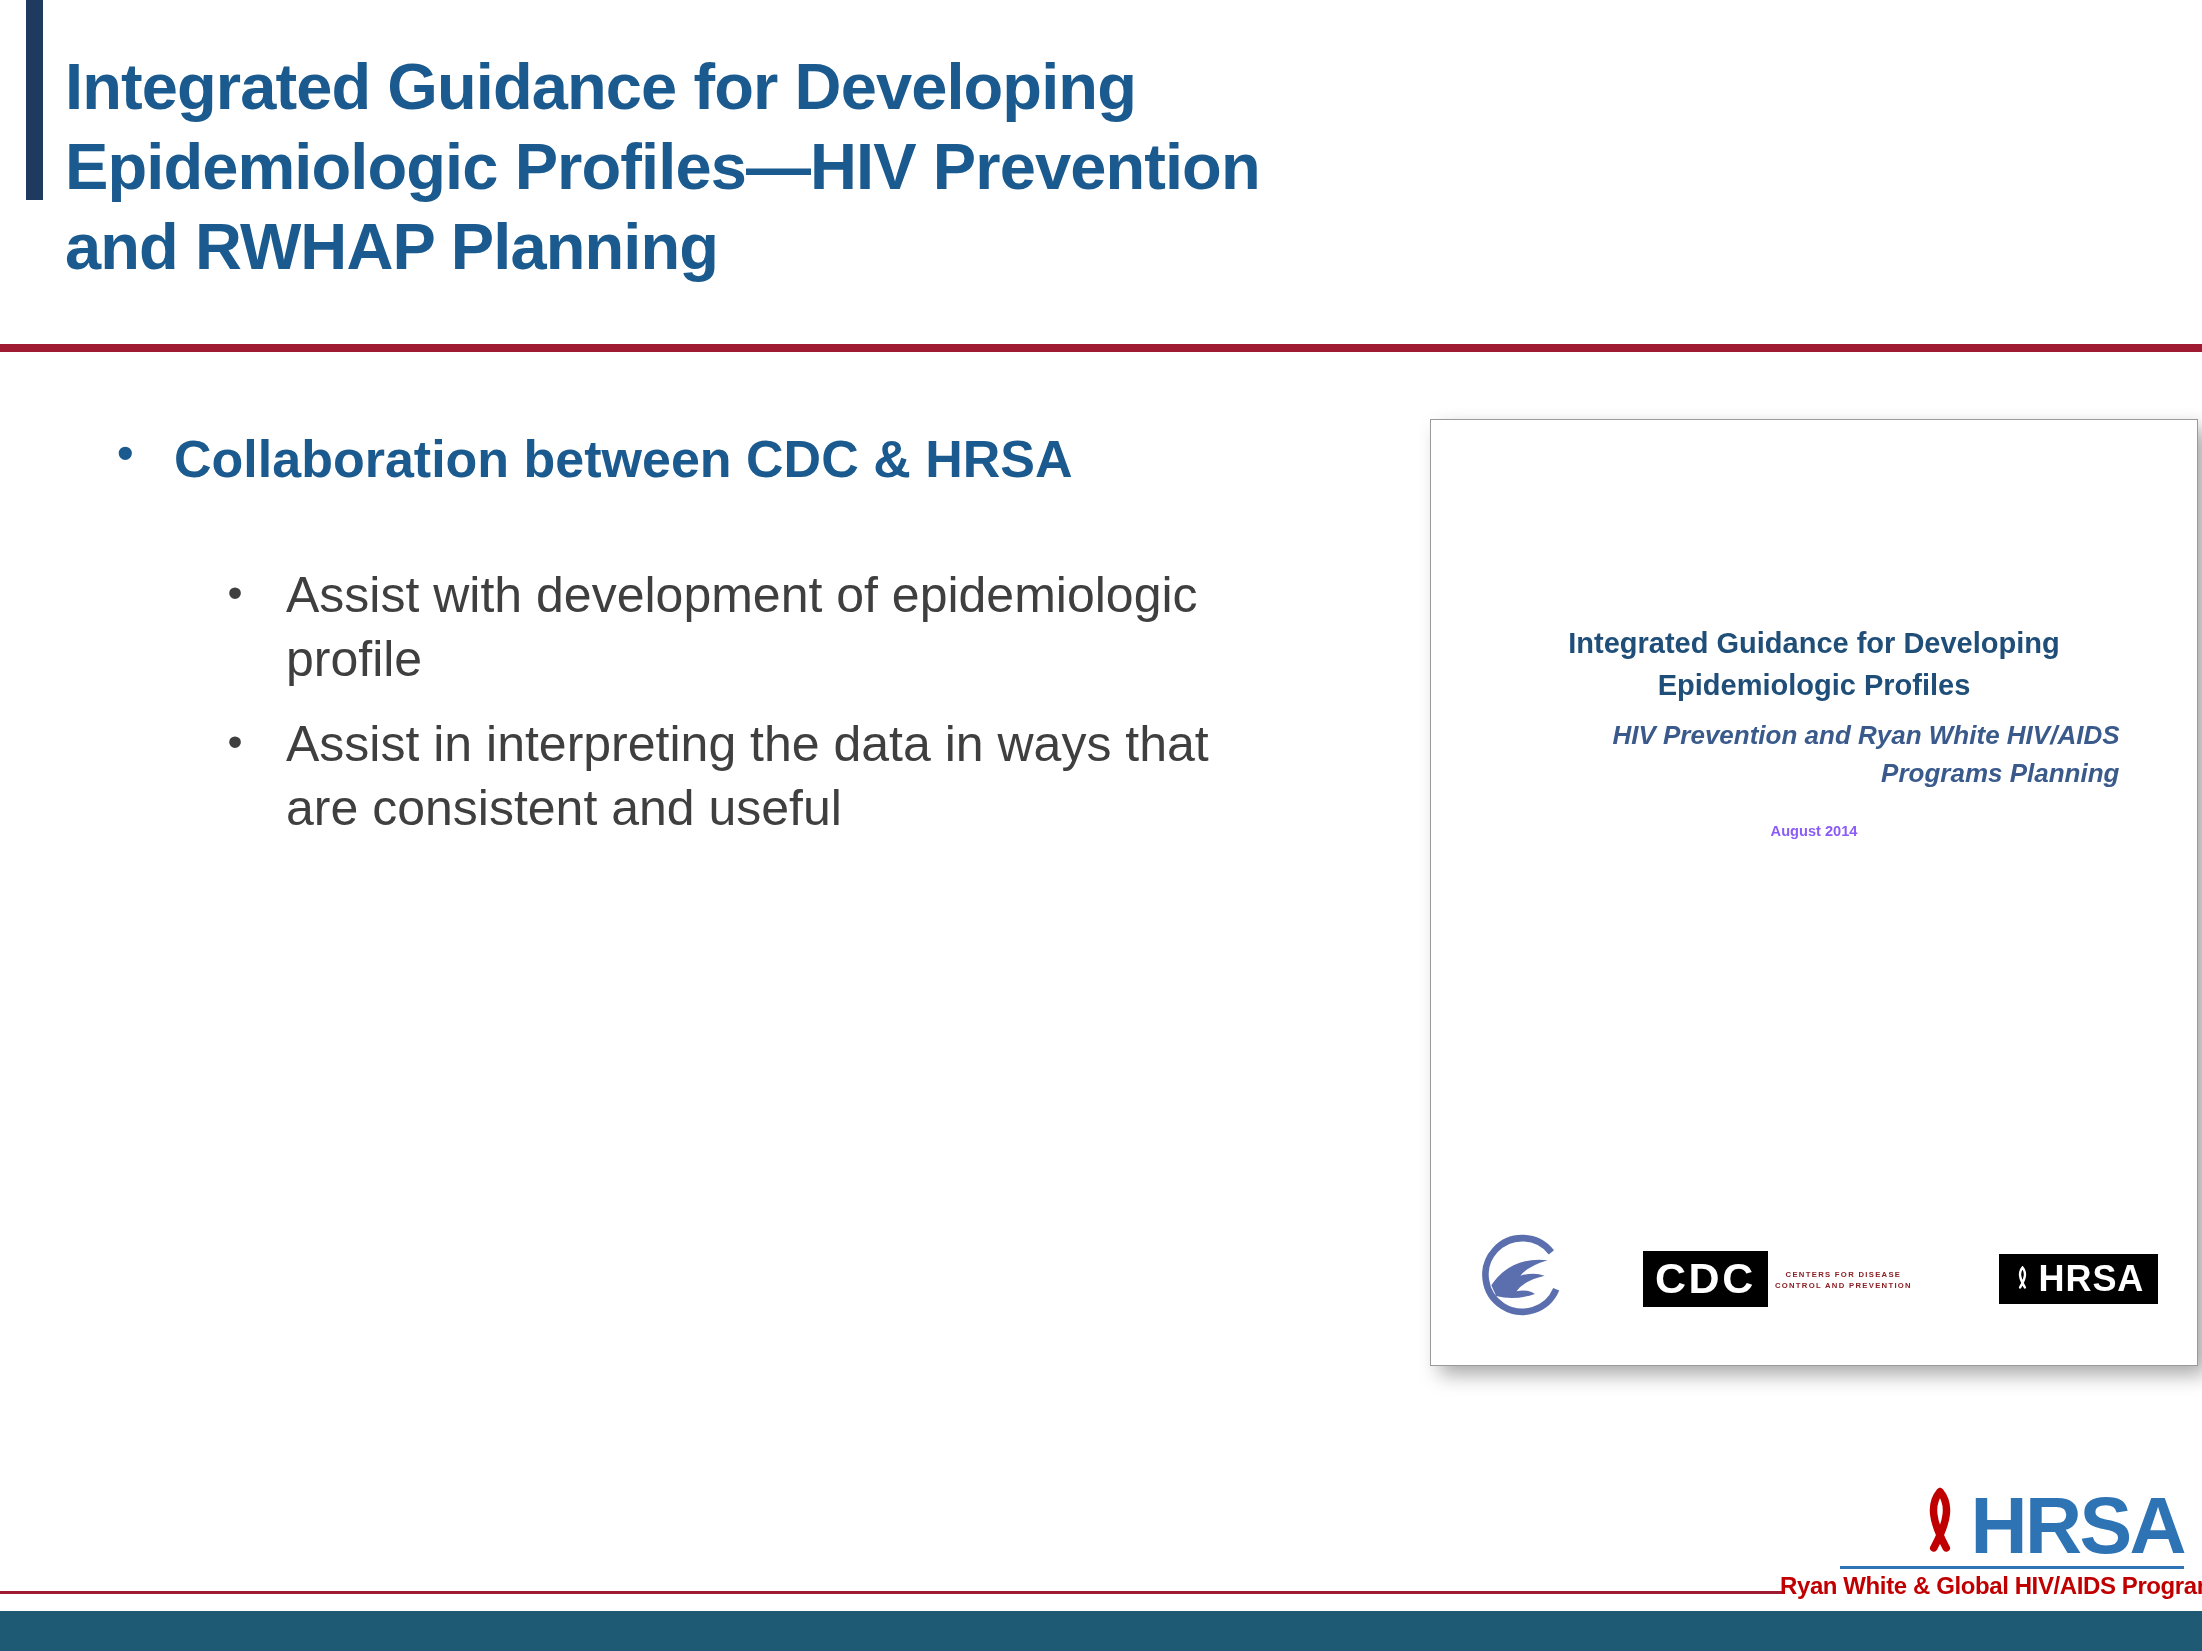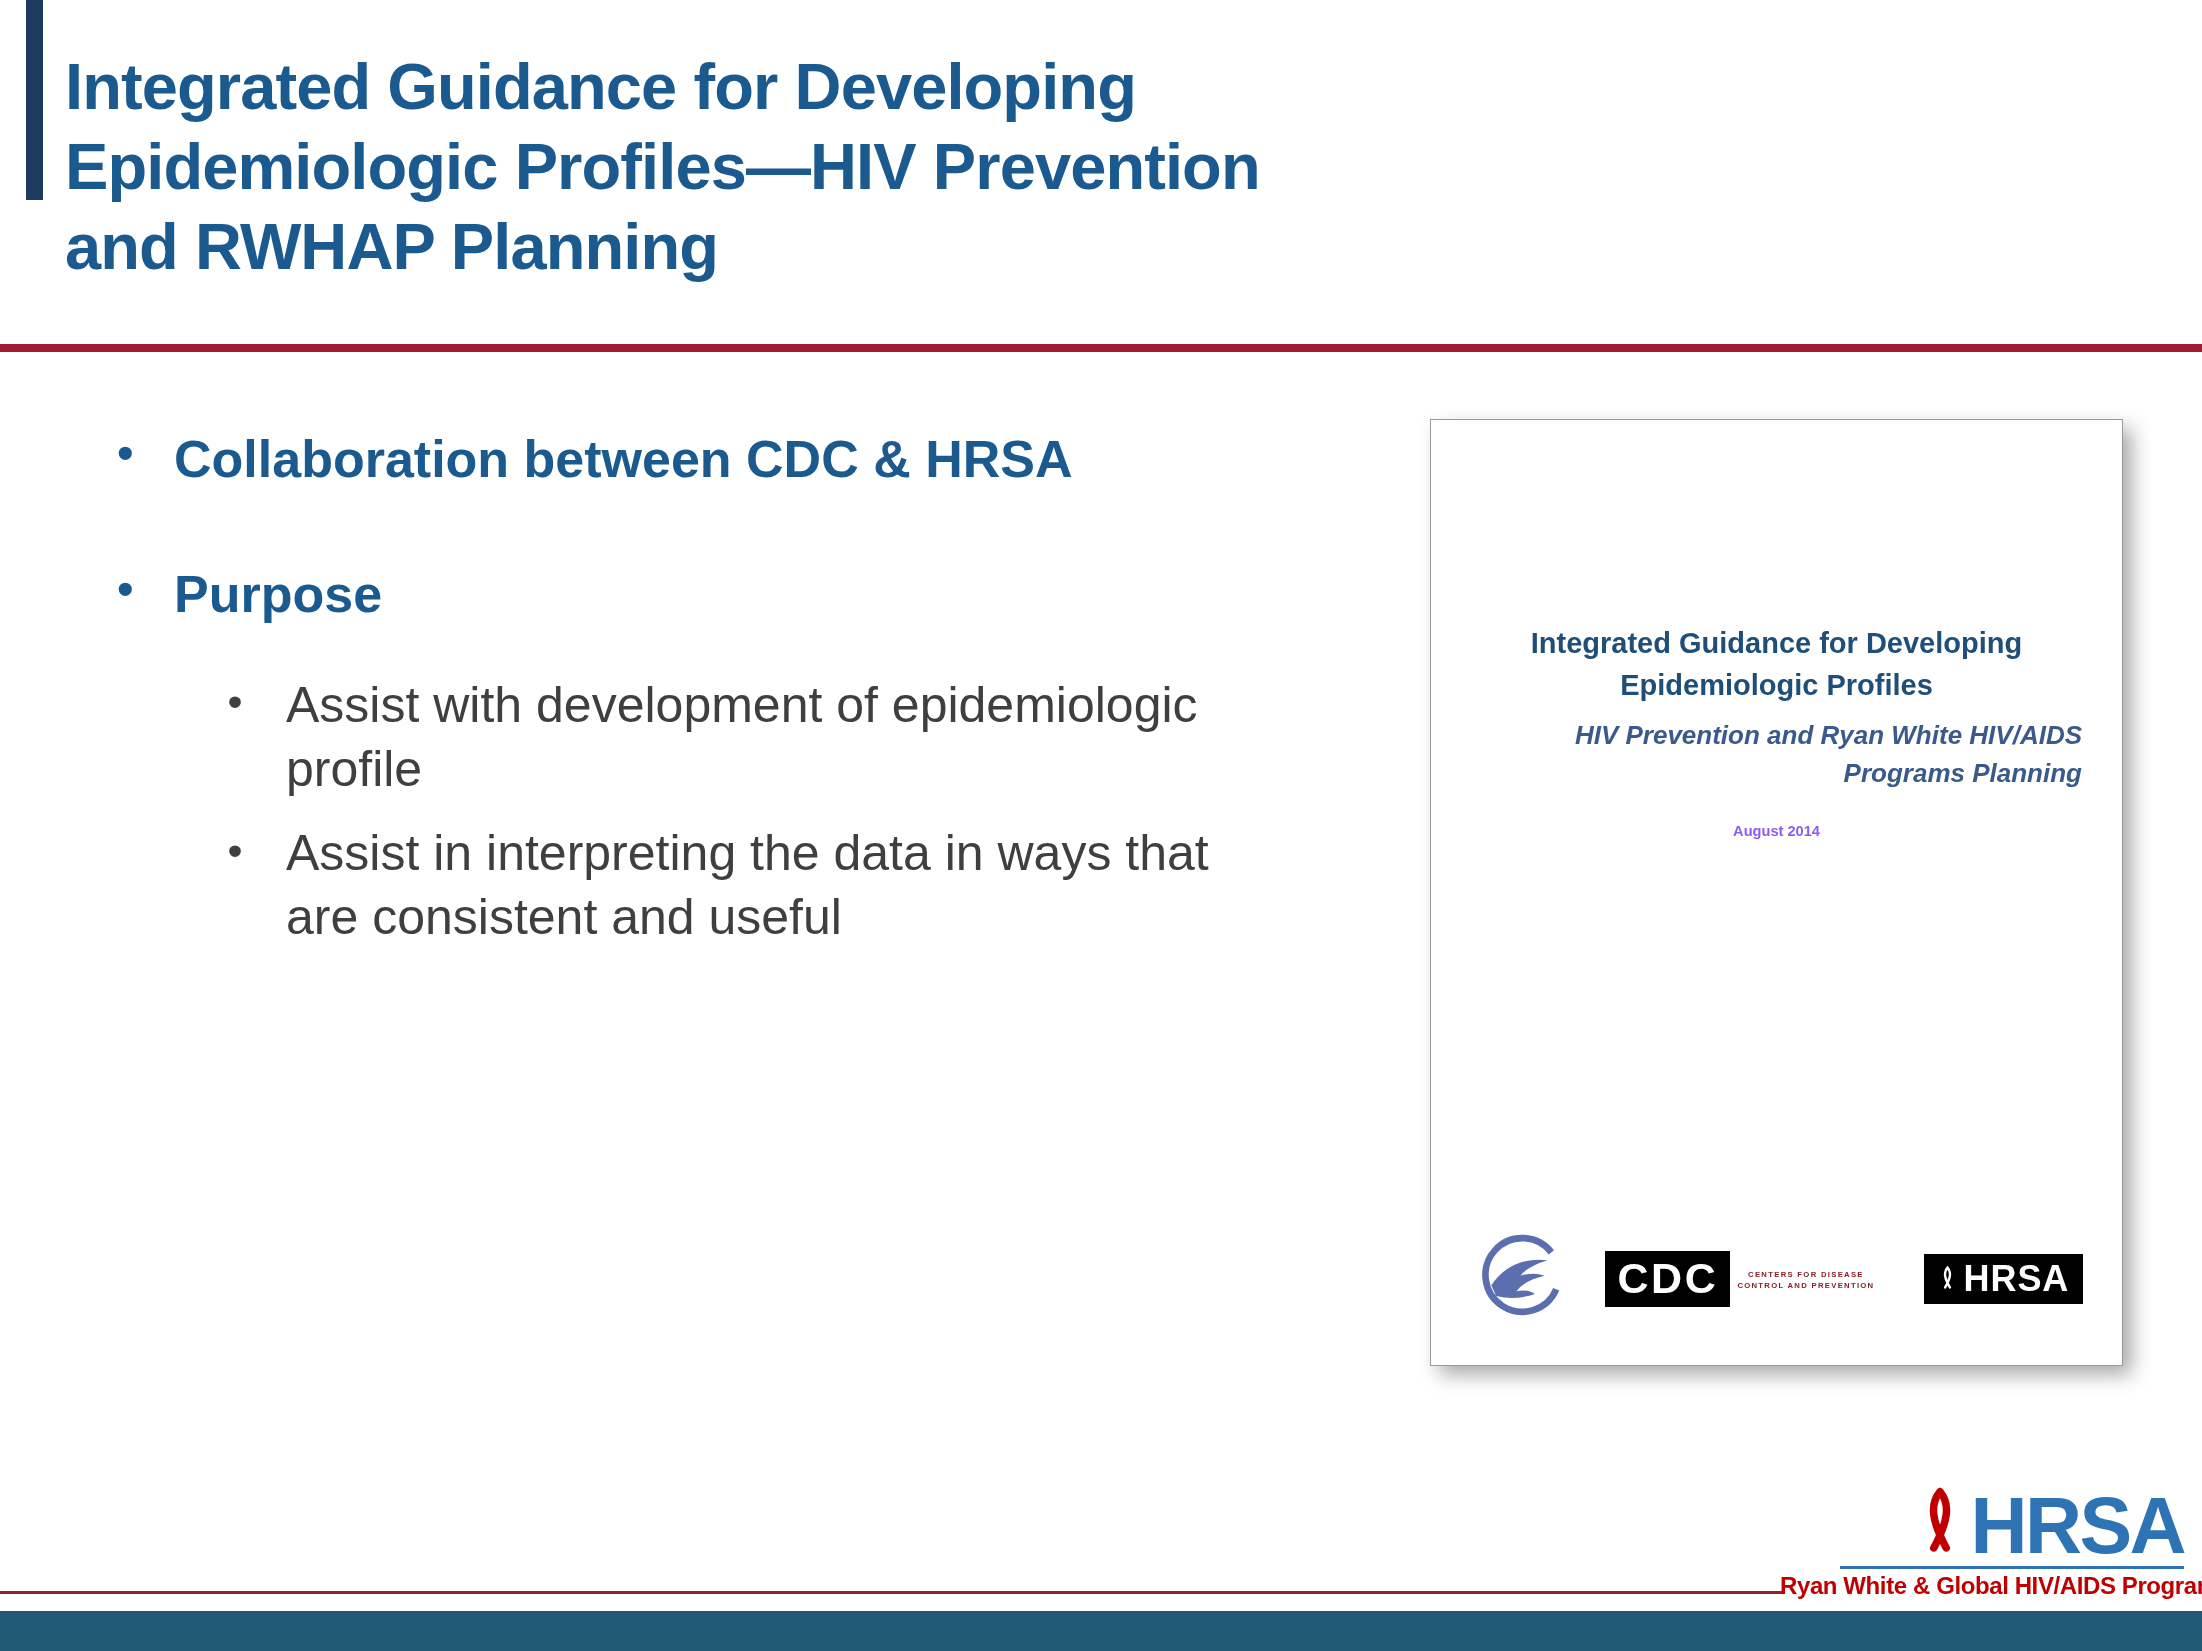--- a/index.html
+++ b/index.html
@@ -45,21 +45,21 @@
     width:1015px; font-size:50px; font-weight:400;
     color:#3f3f3f; line-height:1.28;
   }
   .b2::before {
     content:"•"; position:absolute; left:3.4px; top:1.7px;
     font-size:43px; color:#3f3f3f;
   }
 
   
   .cover {
-    position:absolute; left:1430px; top:419px; width:693px; height:947px;
+    position:absolute; left:1430px; top:419px; width:768px; height:947px;
     background:#ffffff; border:0.9px solid #9a9a9a;
     box-shadow:8.6px 8.6px 19px rgba(0,0,0,0.35);
   }
   .cover-title {
     position:absolute; top:202px; left:50%; transform:translateX(-50%);
     width:533px; text-align:center;
     font-size:29px; font-weight:700; color:#1f4e79; line-height:1.45;
   }
   .cover-subtitle {
     position:absolute; top:297px; left:50%; transform:translateX(-50%);
@@ -132,23 +132,20 @@
 
   <div class="accent-bar"></div>
 
   <h1 class="slide-title">Integrated Guidance for Developing Epidemiologic Profiles—HIV Prevention and RWHAP Planning</h1>
   <div class="title-rule"></div>
 
   <div class="content">
     <div class="b1">
       <span>Collaboration between CDC &amp; HRSA</span>
     </div>
-    <div class="b1 purpose">
-      <span>Purpose</span>
-    </div>
     <div class="sub-list">
       <div class="b2">
         <span>Assist with development of epidemiologic profile</span>
       </div>
       <div class="b2">
         <span>Assist in interpreting the data in ways that are consistent and useful</span>
       </div>
     </div>
   </div>
 

